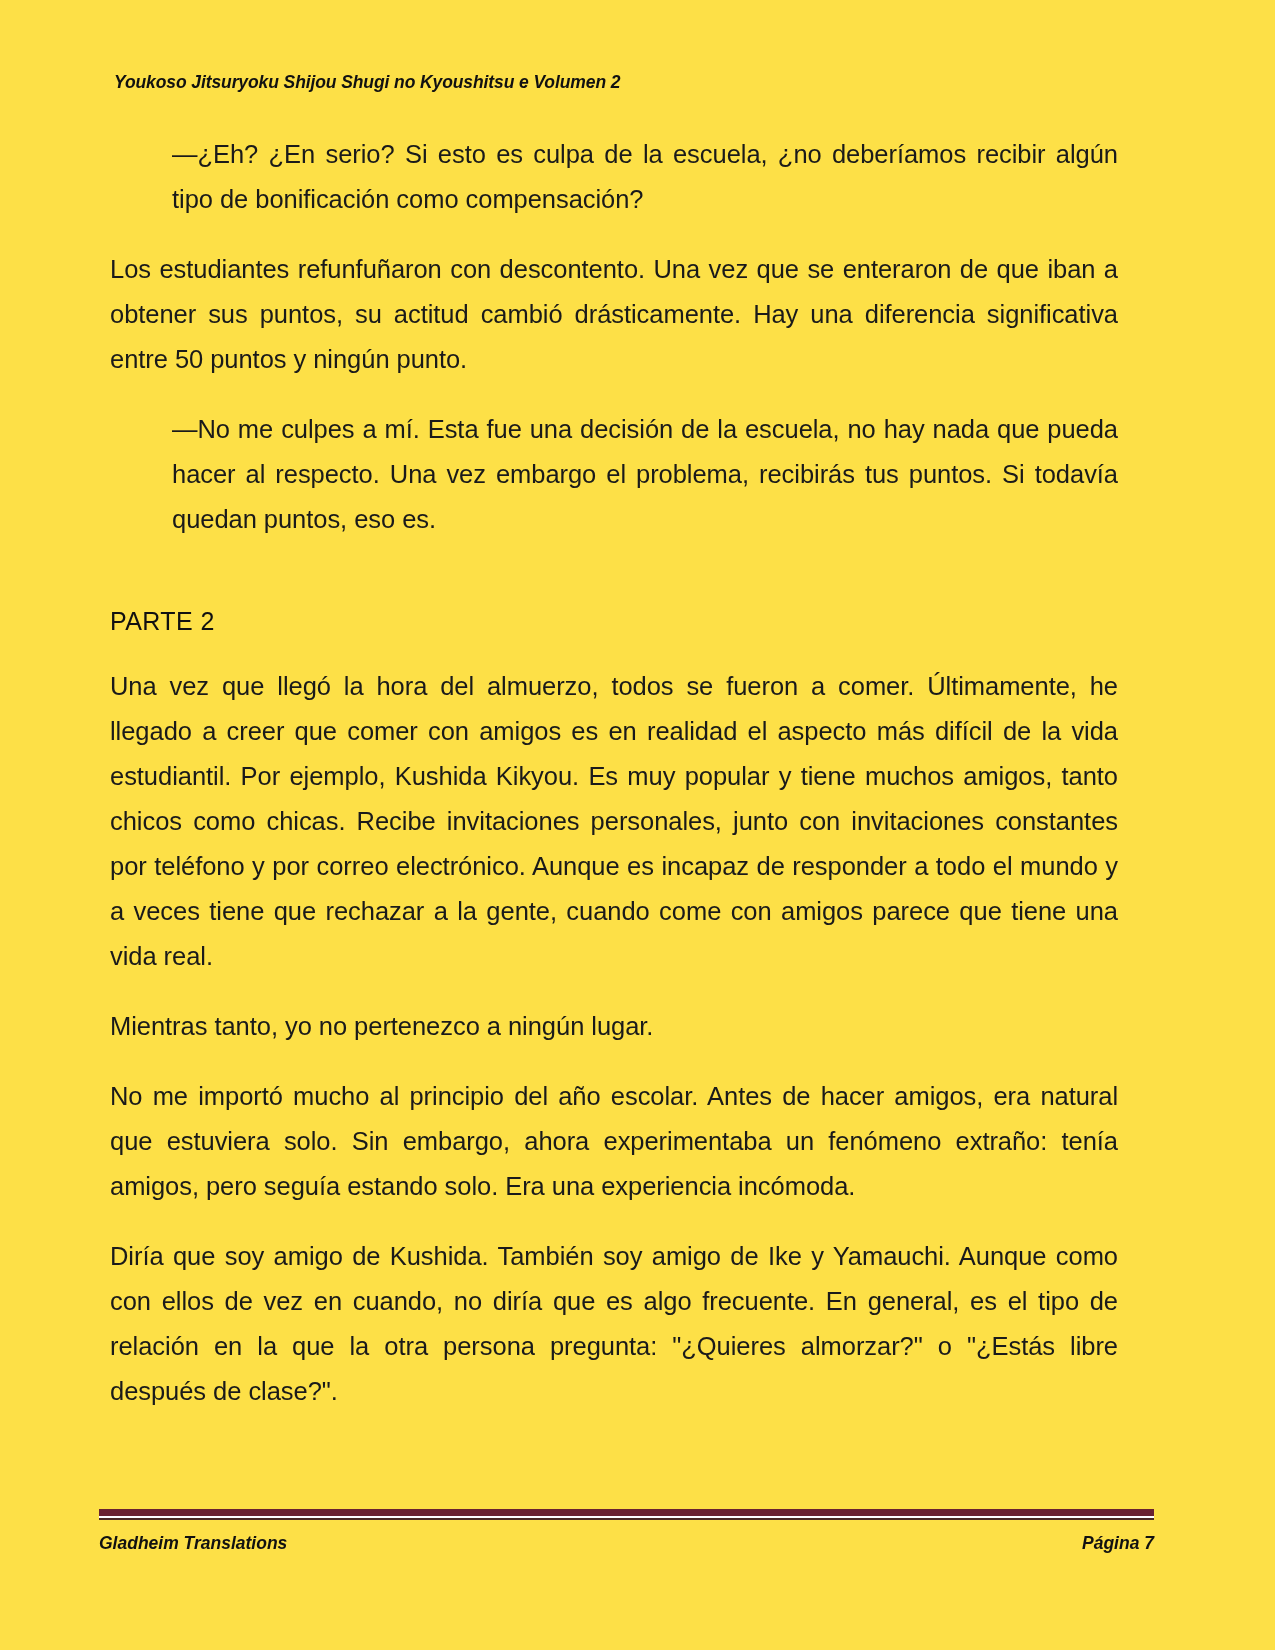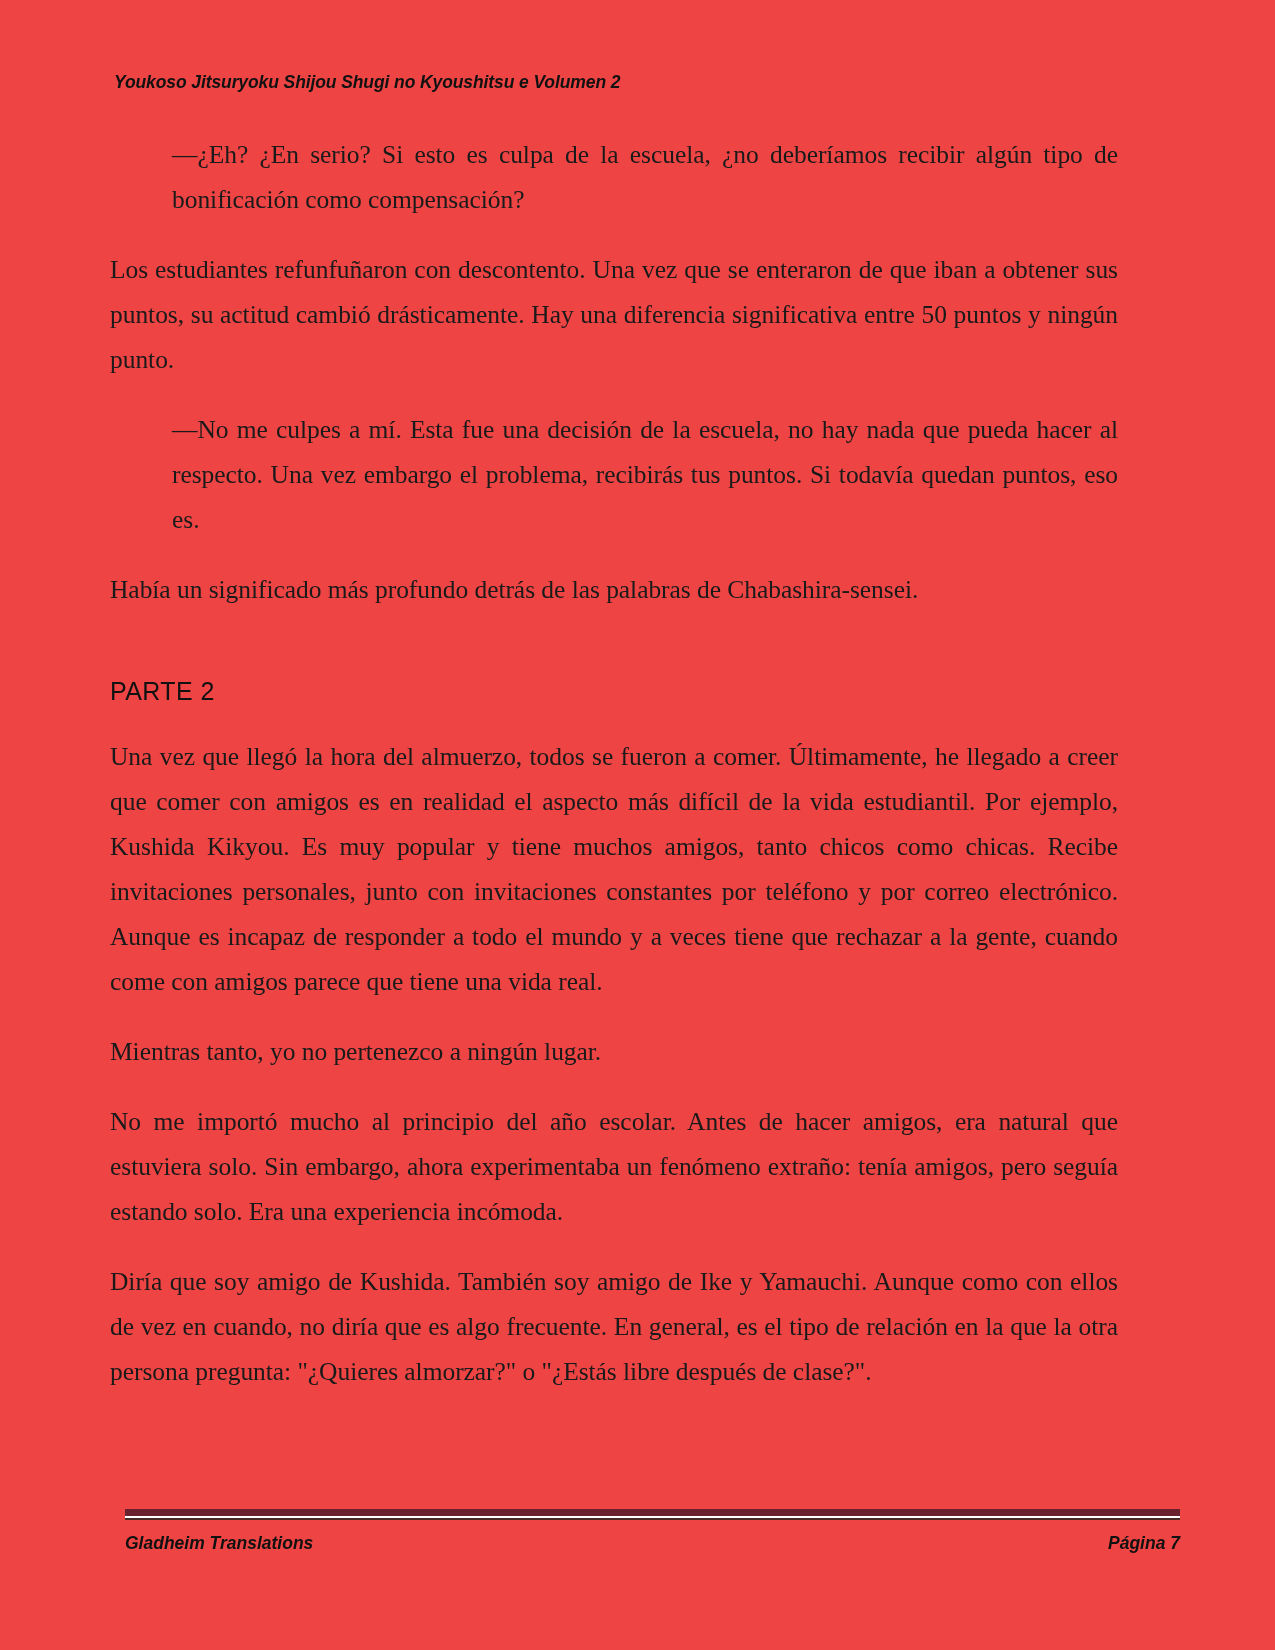--- a/index.html
+++ b/index.html
@@ -5,21 +5,21 @@
   html, body {
     margin: 0;
     padding: 0;
     background: #ffffff;
   }
 
   .page {
     position: relative;
     width: 1275px;
     height: 1650px;
-    background: #ef4444;
+    background: #fde047;
     box-sizing: border-box;
     font-family: "Liberation Sans", sans-serif;
     color: #000000;
     overflow: hidden;
   }
 
   
   .running-header {
     position: absolute;
     left: 114px;
@@ -43,41 +43,40 @@
   }
 
   p.para {
     margin: 0 0 25px 0;
     font-size: 25.5px;
     line-height: 45px;
     text-align: justify;
     text-justify: inter-word;
     color: #1a1a1a;
     letter-spacing: -0.05px;
-    font-family: Liberation Serif, serif;
   }
 
   p.para.dialogue {
     margin-left: 62px;
     width: 946px;
   }
 
   h2.section-heading {
     margin: 62px 0 26px 0;
     font-size: 25px;
     font-weight: normal;
     letter-spacing: 0.4px;
     color: #111111;
     line-height: 34px;
   }
 
   
   .footer {
     position: absolute;
-    left: 125px;
+    left: 99px;
     bottom: 96px;
     width: 1055px;
   }
 
   .footer-rule-thick {
     height: 7px;
     background: #6A2230;
     width: 100%;
   }
 
@@ -118,21 +117,20 @@
   <div class="running-header">Youkoso Jitsuryoku Shijou Shugi no Kyoushitsu e Volumen 2</div>
 
   <div class="content">
 
     <p class="para dialogue">—¿Eh? ¿En serio? Si esto es culpa de la escuela, ¿no deberíamos recibir algún tipo de bonificación como compensación?</p>
 
     <p class="para">Los estudiantes refunfuñaron con descontento. Una vez que se enteraron de que iban a obtener sus puntos, su actitud cambió drásticamente. Hay una diferencia significativa entre 50 puntos y ningún punto.</p>
 
     <p class="para dialogue">—No me culpes a mí. Esta fue una decisión de la escuela, no hay nada que pueda hacer al respecto. Una vez embargo el problema, recibirás tus puntos. Si todavía quedan puntos, eso es.</p>
 
-    <p class="para">Había un significado más profundo detrás de las palabras de Chabashira-sensei.</p>
 
     <h2 class="section-heading">PARTE 2</h2>
 
     <p class="para">Una vez que llegó la hora del almuerzo, todos se fueron a comer. Últimamente, he llegado a creer que comer con amigos es en realidad el aspecto más difícil de la vida estudiantil. Por ejemplo, Kushida Kikyou. Es muy popular y tiene muchos amigos, tanto chicos como chicas. Recibe invitaciones personales, junto con invitaciones constantes por teléfono y por correo electrónico. Aunque es incapaz de responder a todo el mundo y a veces tiene que rechazar a la gente, cuando come con amigos parece que tiene una vida real.</p>
 
 
     <p class="para">Mientras tanto, yo no pertenezco a ningún lugar.</p>
 
     <p class="para">No me importó mucho al principio del año escolar. Antes de hacer amigos, era natural que estuviera solo. Sin embargo, ahora experimentaba un fenómeno extraño: tenía amigos, pero seguía estando solo. Era una experiencia incómoda.</p>
 

